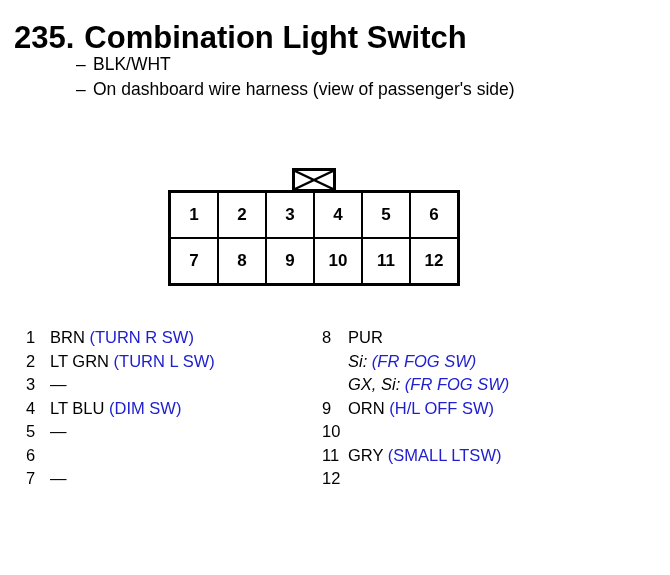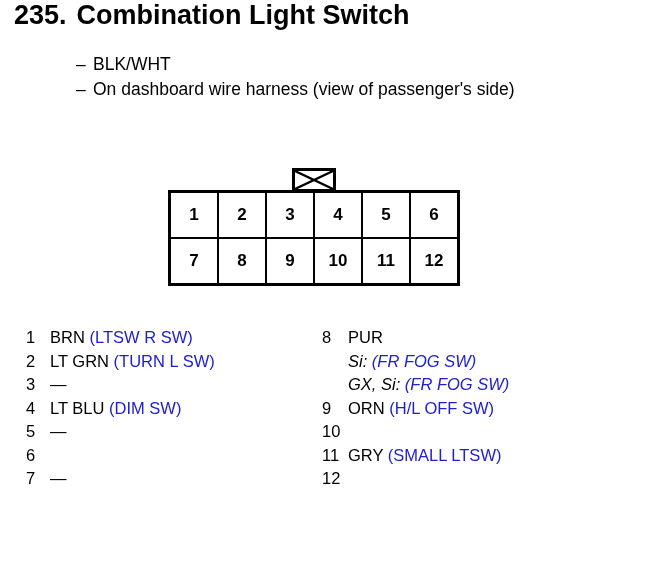--- a/index.html
+++ b/index.html
@@ -17,22 +17,22 @@
   }
   .page {
     position: relative;
     width: 670px;
     height: 575px;
   }
   
   .title {
     position: absolute;
     left: 14px;
-    top: 0;
-    font-size: 27px;
+    top: 20px;
+    font-size: 31px;
     font-weight: bold;
     letter-spacing: 0px;
     white-space: nowrap;
   }
   .title .num {
     margin-right: 10px;
   }
   
   .notes {
     position: absolute;
@@ -162,21 +162,21 @@
       </tr>
     </tbody>
       </table>
   </div>
 
   <div class="legend left">
     <div class="pin-row">
       <span class="pin-num">1</span>
       <span class="pin-body">
         <span>BRN</span>
-        <span class="blue">(LTSW R SW)</span>
+        <span class="blue">(TURN R SW)</span>
       </span>
     </div>
     <div class="pin-row">
       <span class="pin-num">2</span>
       <span class="pin-body">
         <span>LT GRN</span>
         <span class="blue">(TURN L SW)</span>
       </span>
     </div>
     <div class="pin-row">

